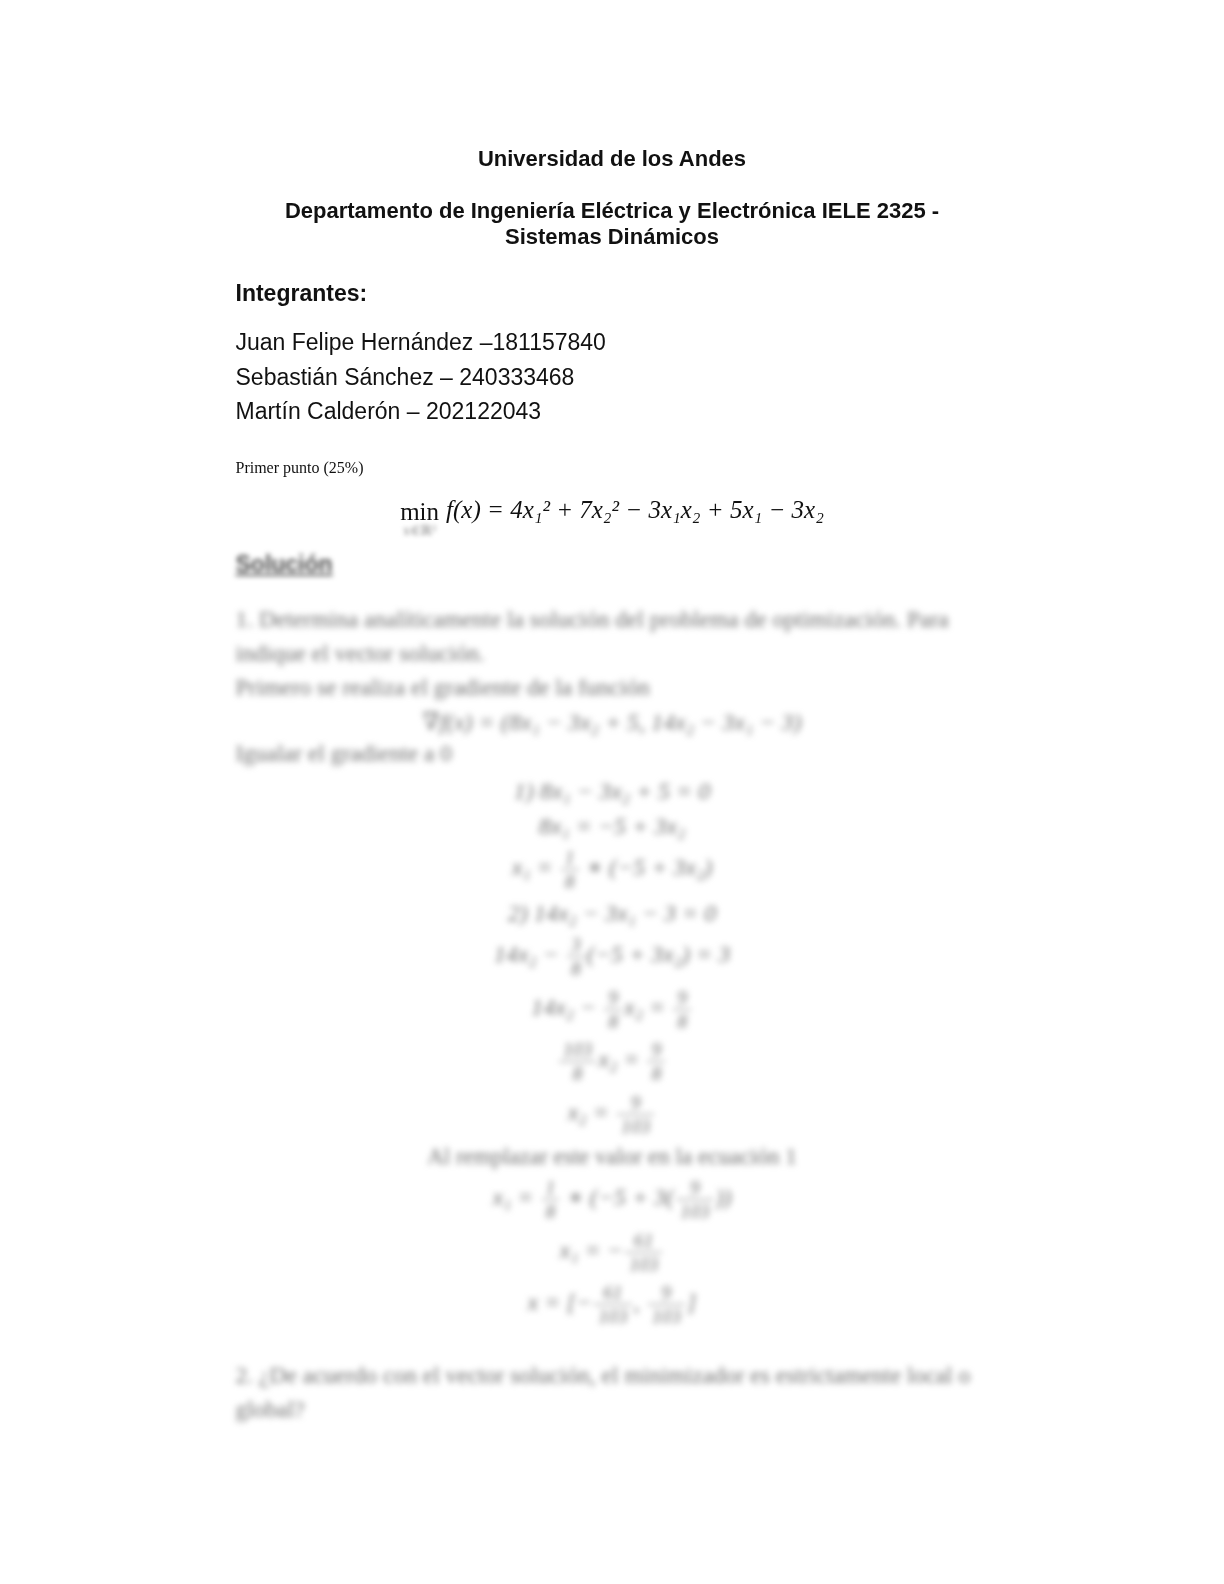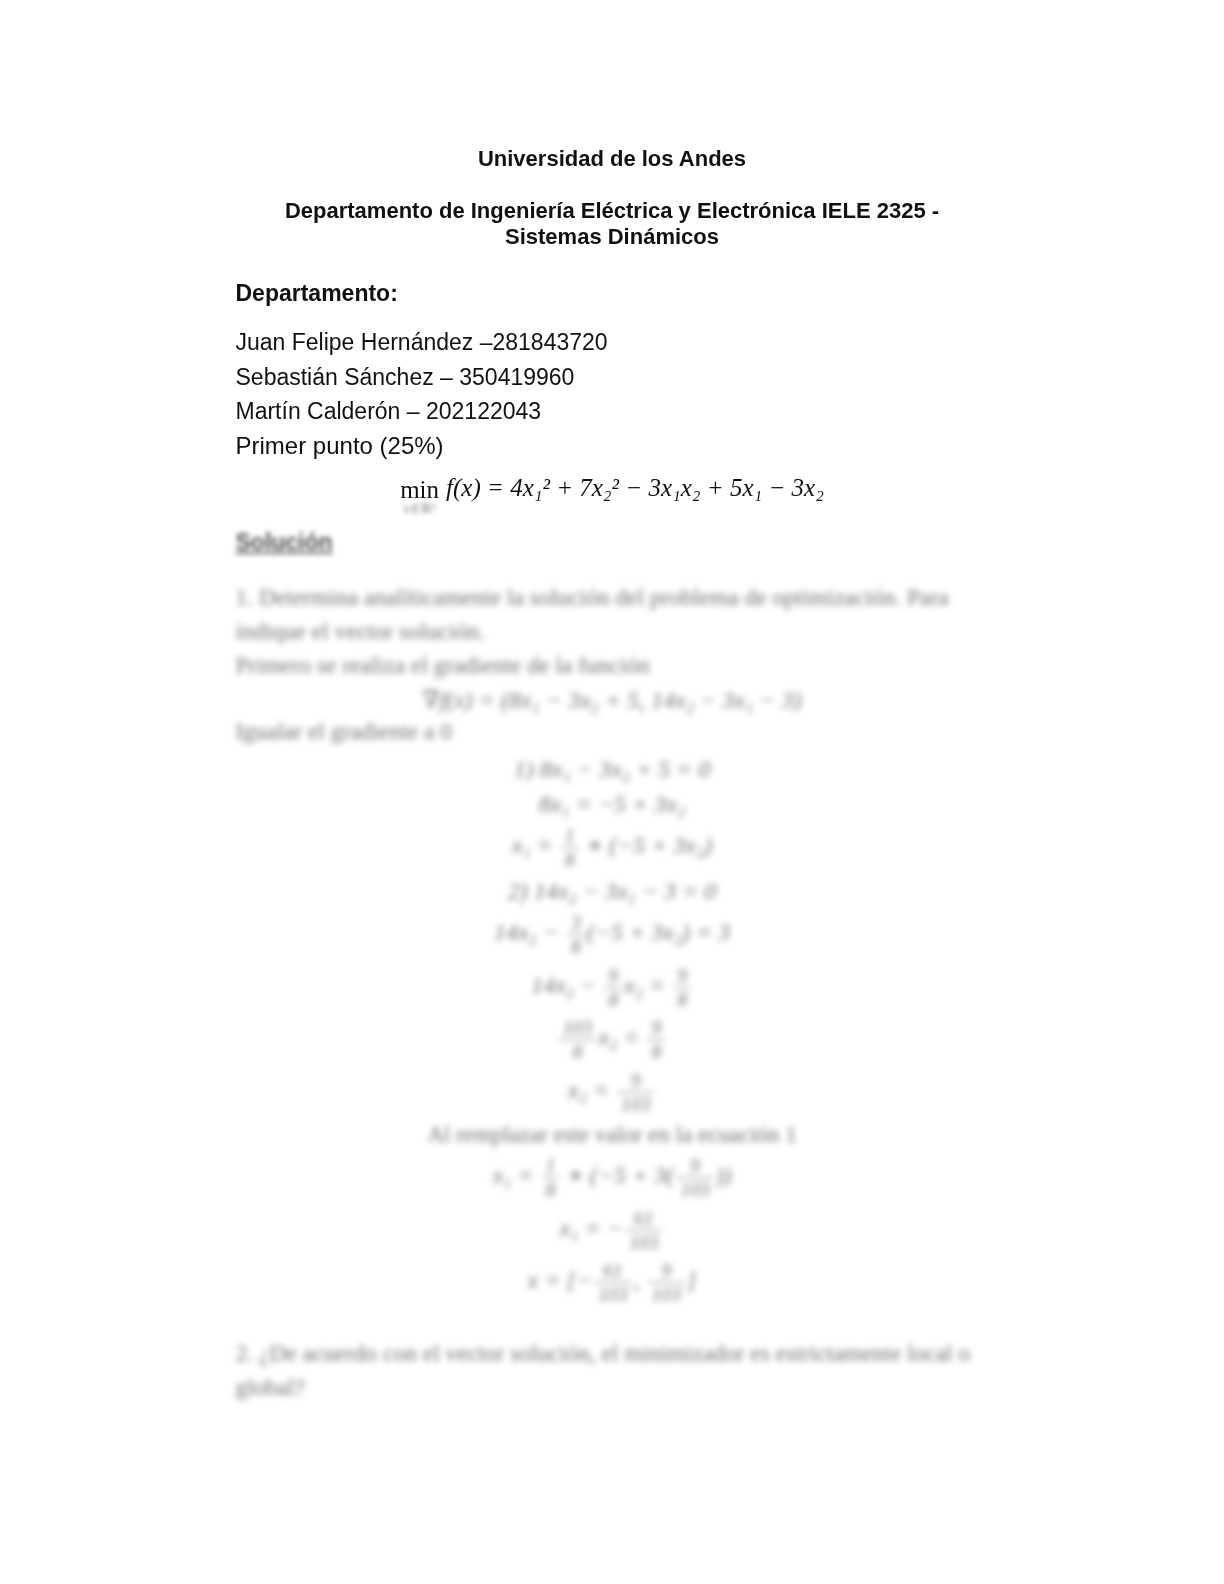--- a/index.html
+++ b/index.html
@@ -36,22 +36,23 @@
     line-height: 34.5px;
     font-weight: 400;
   }
   .punto-heading {
     margin-top: 27px;
     font-weight: bold;
     font-size: 30px;
     line-height: 34px;
   }
   .serif-block {
-    font-family: Liberation Sans, sans-serif;
-    font-size: 24px;
+    margin-top: 22px;
+    font-family: Liberation Serif, serif;
+    font-size: 16px;
     line-height: 33px;
   }
   .formula-row {
     margin-top: 4px;
     text-align: center;
     font-family: "Liberation Serif", "DejaVu Serif", serif;
     font-size: 25px;
   }
   .min-wrap {
     display: inline-flex;
@@ -120,25 +121,25 @@
 <body>
 
 <div class="page">
   <div class="content">
 
     <div class="doc-title h-center">Universidad de los Andes</div>
 
     <div class="doc-subtitle h-center">Departamento de Ingeniería Eléctrica y Electrónica IELE 2325 - Sistemas Dinámicos</div>
 
 
-    <div class="members-heading">Departamento:</div>
+    <div class="members-heading">Integrantes:</div>
 
     <div class="members-list">
-      <div class="member-name">Juan Felipe Hernández –281843720</div>
-      <div class="member-name">Sebastián Sánchez – 350419960</div>
+      <div class="member-name">Juan Felipe Hernández –181157840</div>
+      <div class="member-name">Sebastián Sánchez – 240333468</div>
       <div class="member-name">Martín Calderón – 202122043</div>
     </div>
 
 
     <div class="serif-block">
       <div>Primer punto (25%)</div>
     </div>
 
     <div class="formula-row">
       <span class="min-wrap">

